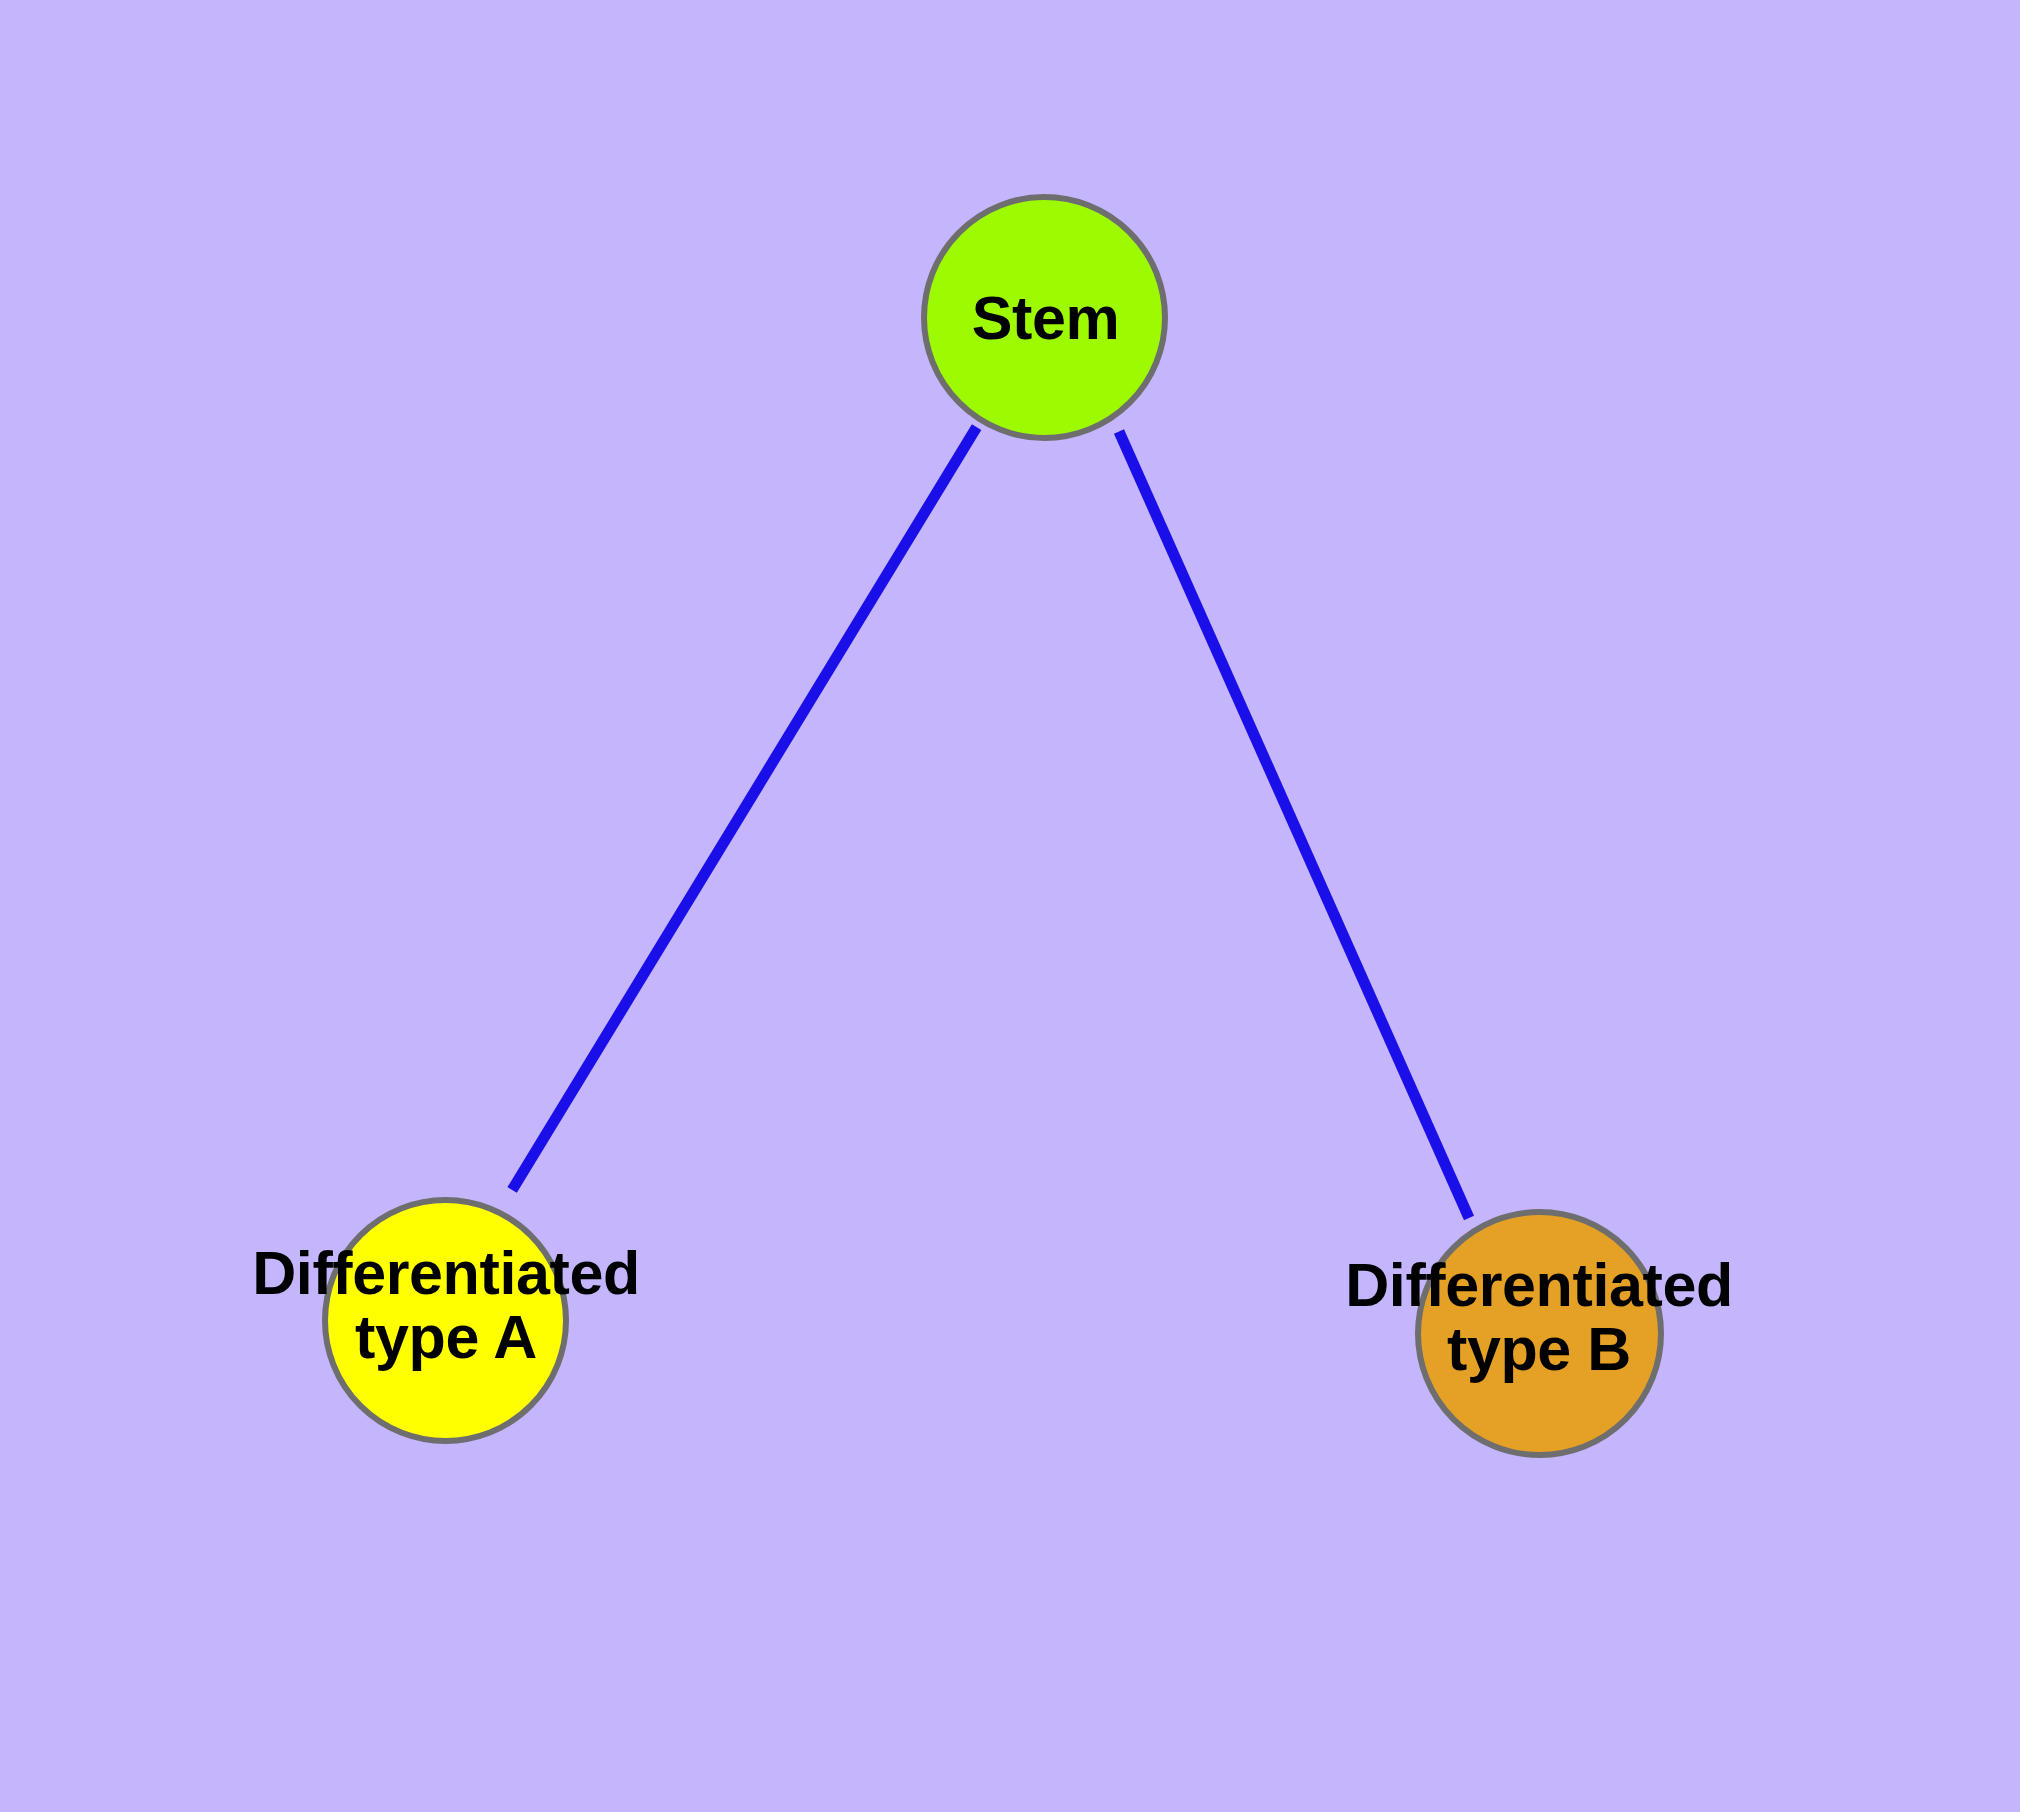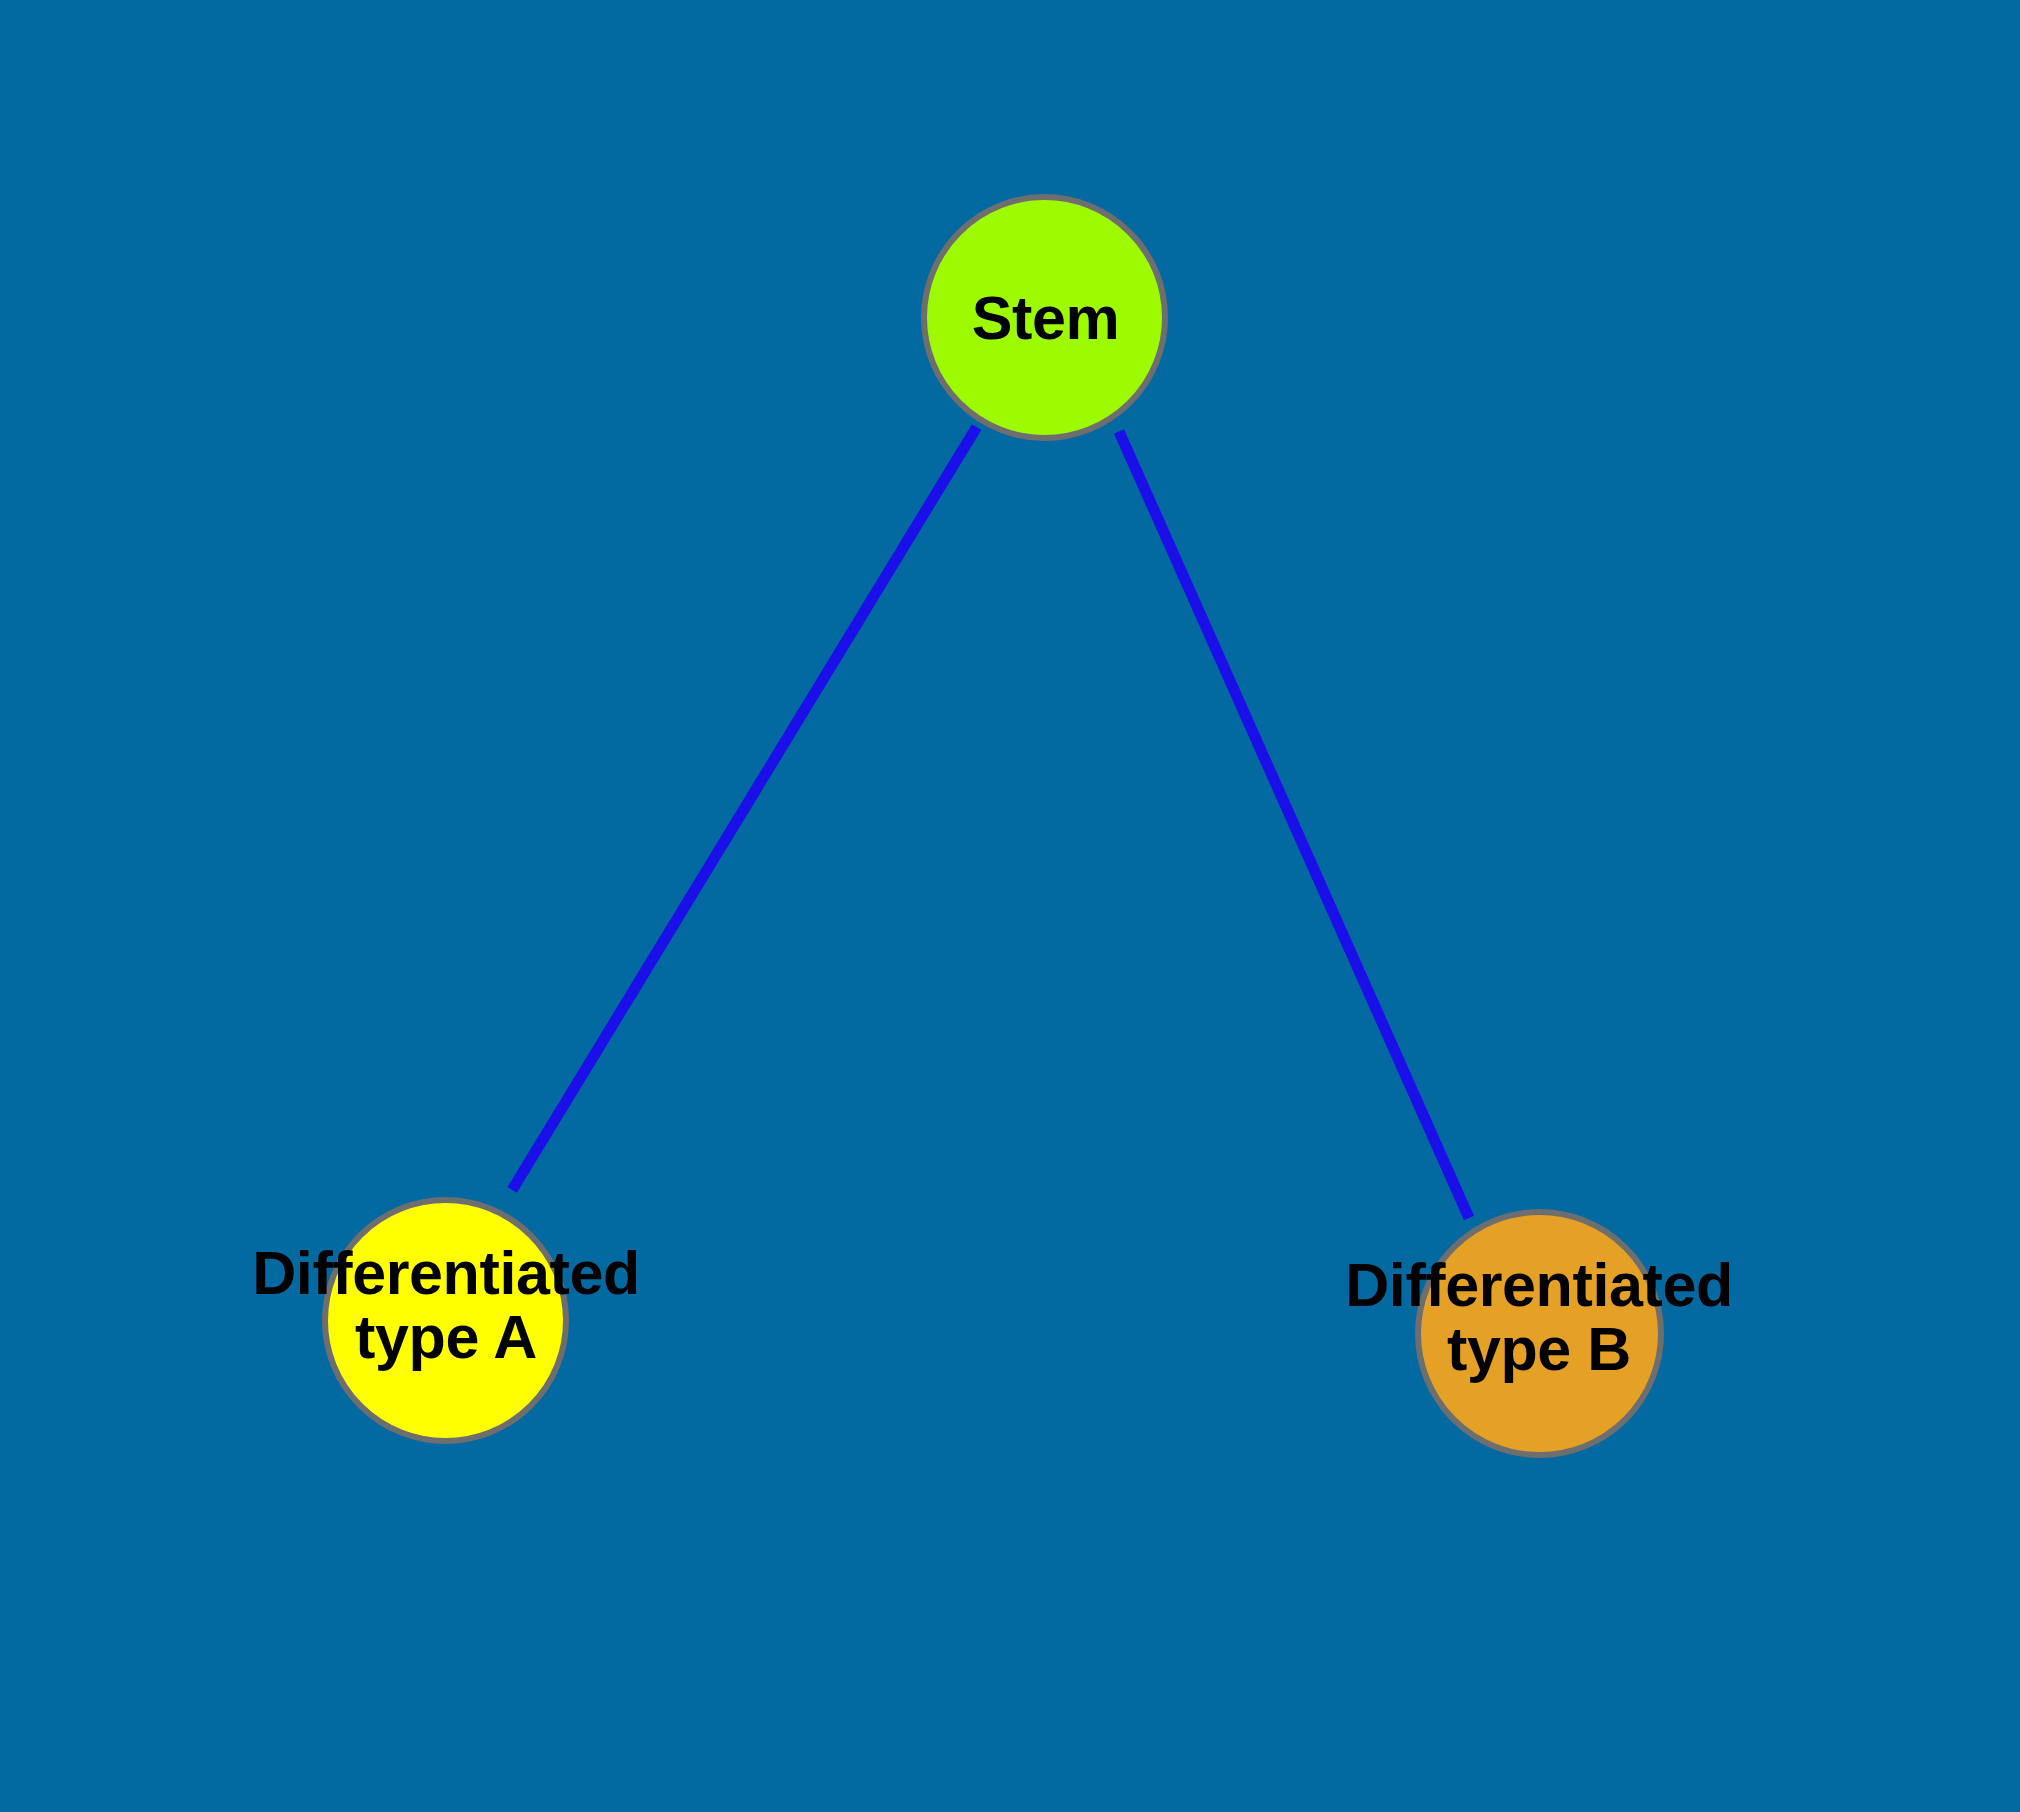--- a/index.html
+++ b/index.html
@@ -78,21 +78,21 @@
   #label-diff-b {
     left: 1200px;
     top: 1253px;
     width: 678px;
     font-size: 61px;
   }
 </style>
 </head>
 <body>
 
-<div id="graph-canvas" style="background: #0369a1;">
+<div id="graph-canvas" style="background: #c4b5fd;">
 
   <svg id="edge-layer" viewBox="0 0 2384 2138" width="2021" height="1812" xmlns="http://www.w3.org/2000/svg">
     <line x1="1152" y1="504" x2="604" y2="1404" stroke="#1a0fe8" stroke-width="13" stroke-linecap="butt"></line>
     <line x1="1320" y1="509" x2="1733" y2="1437" stroke="#1a0fe8" stroke-width="13" stroke-linecap="butt"></line>
   </svg>
 
   <div class="node" id="node-stem" style="background: rgb(158, 250, 0); border-color: rgb(110, 110, 110);"></div>
   <div class="node-label" id="label-stem">Stem</div>
 
   <div class="node" id="node-diff-a" style="background: rgb(255, 255, 0); border-color: rgb(110, 110, 110);"></div>

